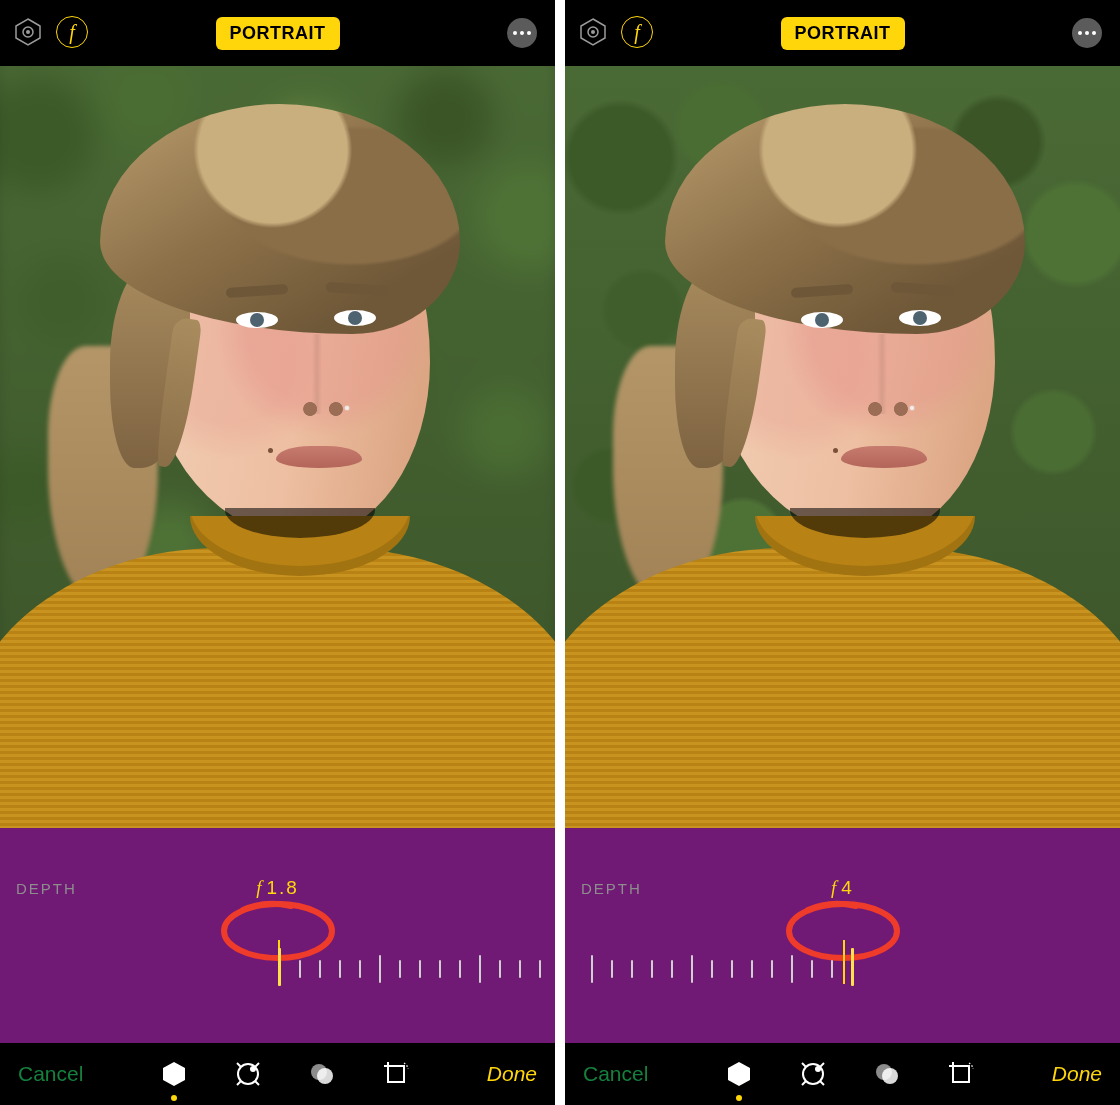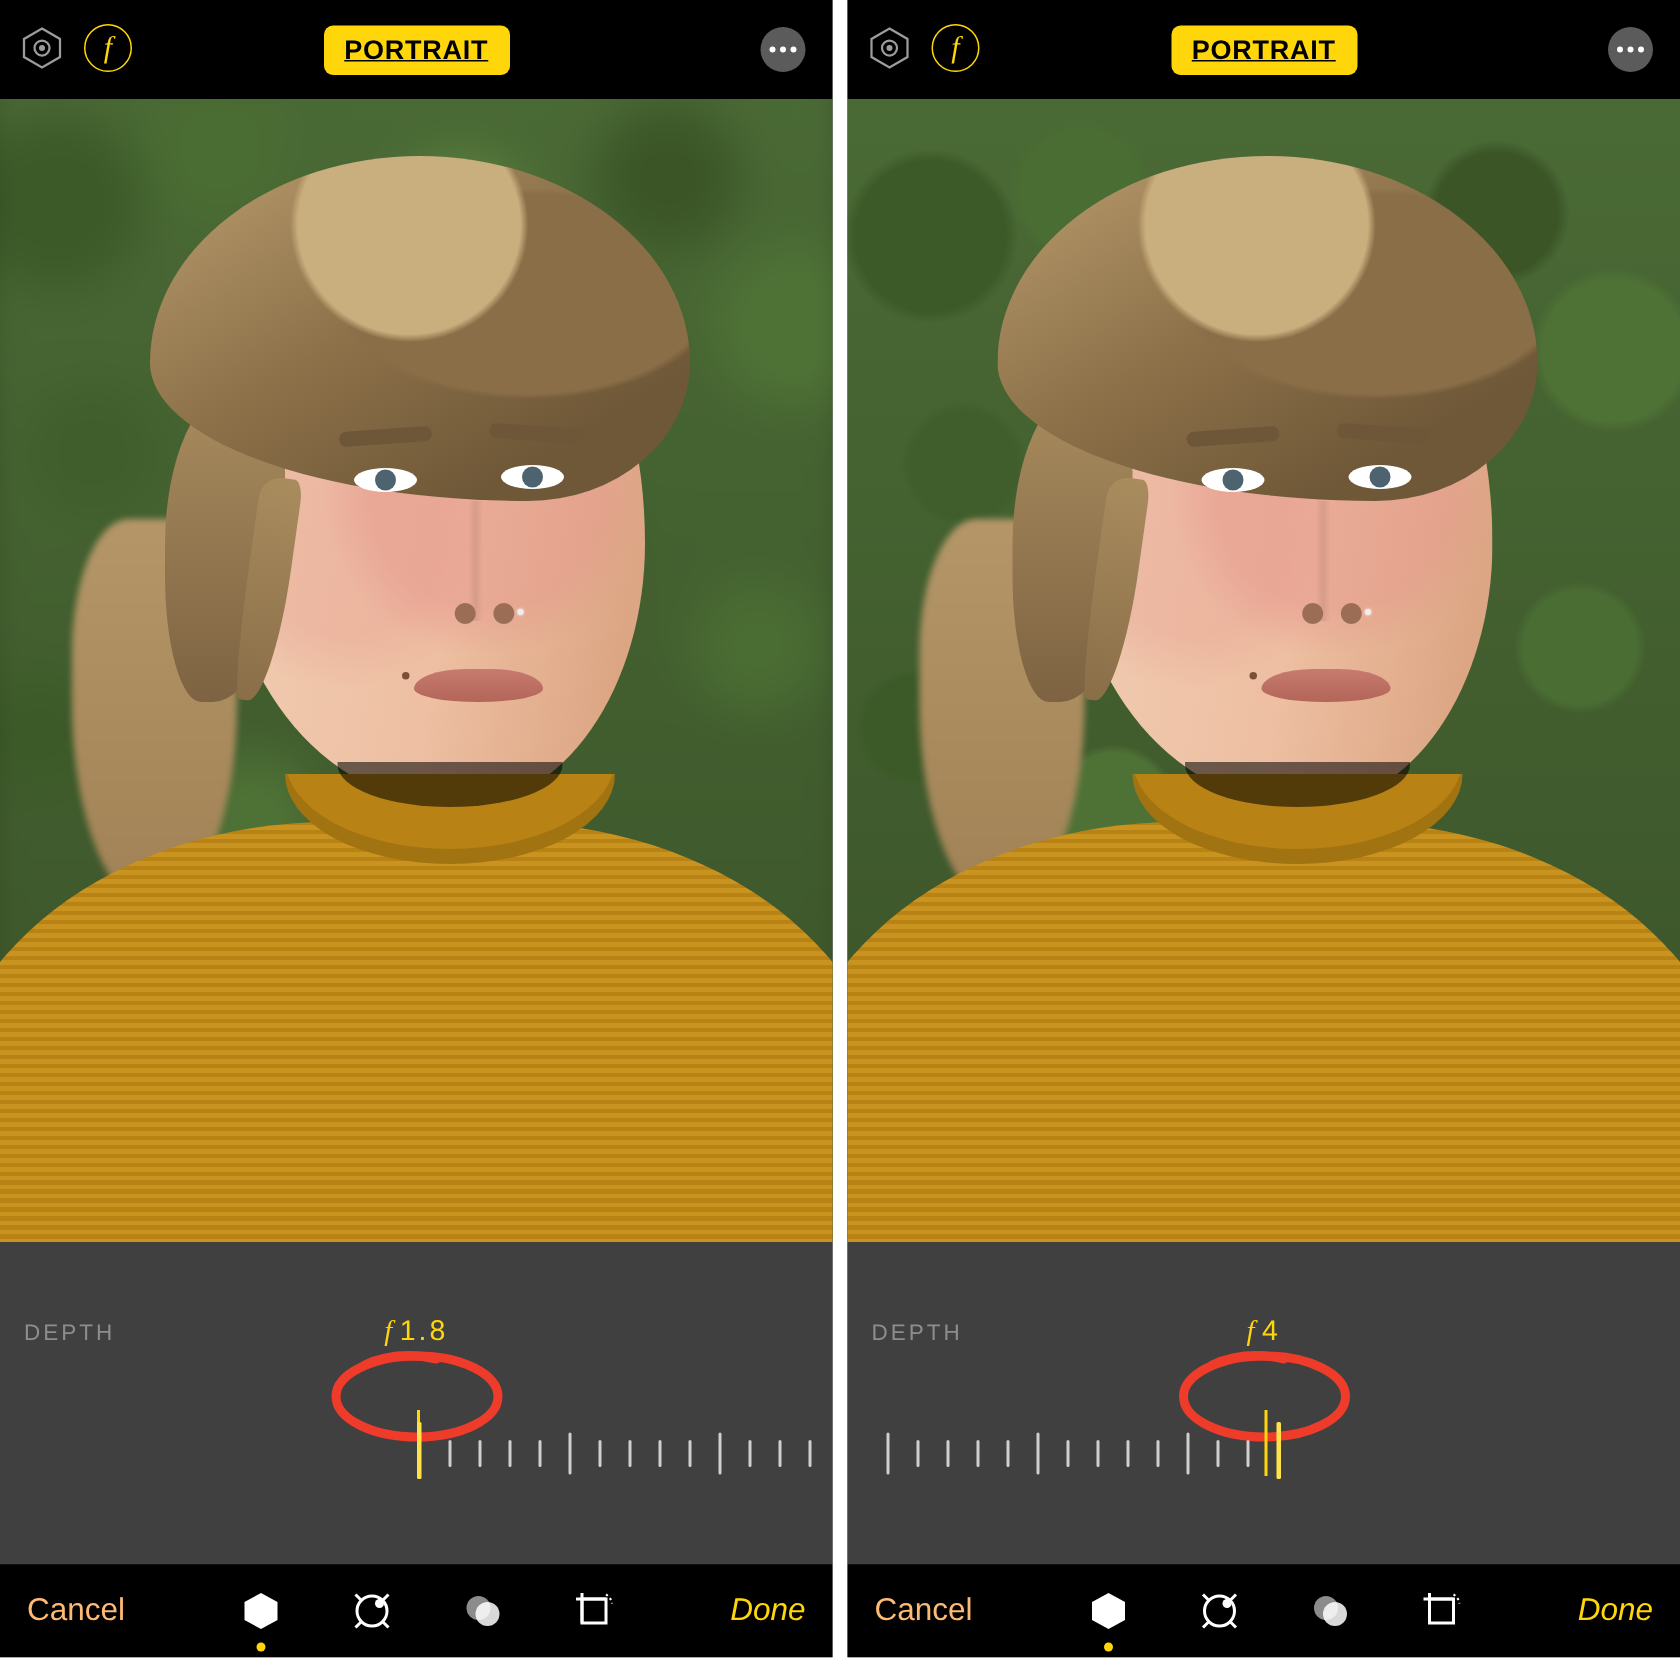--- a/index.html
+++ b/index.html
@@ -3,21 +3,21 @@
 <meta charset="utf-8">
 <style>
   * { box-sizing: border-box; }
   html,body { margin:0; padding:0; background:#fff; }
   .wrap { display:flex; width:1120px; height:1105px; gap:10px; background:#fff; }
   .screen { position:relative; width:555px; height:1105px; background:#000; overflow:hidden; font-family:-apple-system,"SF Pro Text","Helvetica Neue",sans-serif; }
   .topbar { position:absolute; top:0; left:0; right:0; height:66px; background:#000; display:flex; align-items:center; justify-content:center; }
   .top-left { position:absolute; left:12px; top:16px; display:flex; align-items:center; gap:12px; }
   .hex-icon svg { width:32px; height:32px; display:block; }
   .f-icon { width:32px; height:32px; border-radius:50%; border:1.5px solid #ffd60a; color:#ffd60a; display:flex; align-items:center; justify-content:center; font-style:italic; font-weight:500; font-size:20px; font-family:Georgia,serif; }
-  .mode-badge { background:#ffd60a; color:#000; font-weight:600; letter-spacing:0.5px; padding:6px 14px; border-radius:6px; font-size:18px;text-decoration:underline; }
+  .mode-badge { background:#ffd60a; color:#000; font-weight:600; letter-spacing:0.5px; padding:6px 14px; border-radius:6px; font-size:18px; }
   .more-btn { position:absolute; right:18px; top:18px; width:30px; height:30px; border-radius:50%; background:#5b5b5b; display:flex; align-items:center; justify-content:center; }
   .more-btn span { display:flex; gap:3px; }
   .more-btn span b { width:4px; height:4px; border-radius:50%; background:#fff; }
   .viewport { position:absolute; top:66px; left:0; right:0; height:762px; overflow:hidden; }
   .leaves { position:absolute; inset:0;
     background:
       radial-gradient(circle at 10% 12%, #3c5a28 0 6%, transparent 7%),
       radial-gradient(circle at 28% 8%, #4a6d33 0 5%, transparent 6%),
       radial-gradient(circle at 55% 14%, #5a7c3d 0 6%, transparent 7%),
       radial-gradient(circle at 78% 10%, #3b5527 0 5%, transparent 6%),
@@ -92,36 +92,36 @@
       repeating-linear-gradient(0deg,#b88314 0 3px,#c9931f 3px 6px),
       repeating-linear-gradient(90deg,rgba(0,0,0,0.06) 0 4px,transparent 4px 10px);
     border-radius:260px 260px 0 0 / 200px 200px 0 0;
   }
   .collar { position:absolute; left:190px; bottom:252px; width:220px; height:60px; background:#b88314;
     border-radius:0 0 110px 110px / 0 0 60px 60px;
     box-shadow:inset 0 -10px 0 rgba(0,0,0,0.12);
   }
   .collar::before { content:""; position:absolute; left:50%; top:-8px; transform:translateX(-50%);
     width:150px; height:30px; background:#000; opacity:0.55; border-radius:0 0 80px 80px/0 0 30px 30px; }
-  .editbar { position:absolute; left:0; right:0; bottom:62px; top:828px; background:#404040; color:#fff; }
+  .editbar { position:absolute; left:0; right:0; bottom:62px; top:828px; background:#701a75; color:#fff; }
   .depth-row { position:absolute; left:0; right:0; top:40px; height:40px; display:flex; align-items:center; }
   .depth-label { position:absolute; left:16px; color:#8d8d8d; letter-spacing:2px; font-size:15px; font-weight:500; }
   .depth-val { position:absolute; left:50%; transform:translateX(-50%); color:#ffd60a; letter-spacing:2px; font-size:19px; font-weight:500; }
   .depth-val i { font-family:Georgia,serif; font-style:italic; margin-right:3px; }
   .annot { position:absolute; left:50%; top:28px; transform:translateX(-50%); pointer-events:none; }
   .annot svg { display:block; }
   .slider { position:absolute; left:0; right:0; top:112px; height:56px; }
   .ticks { position:absolute; left:50%; top:20px; transform:translateX(0); display:flex; gap:18px; }
   .ticks b { width:2px; height:18px; background:#cfcfcf; display:block; border-radius:1px; }
   .ticks b.tall { height:28px; margin-top:-5px; width:2px; }
   .ticks b:first-child { background:#ffe24a; height:38px; margin-top:-12px; width:3px; }
   .cursor-line { position:absolute; left:50%; top:0; width:2px; height:44px; background:#ffd60a; }
   .toolbar { position:absolute; left:0; right:0; bottom:0; height:62px; background:#000; display:flex; align-items:center; justify-content:space-between; padding:0 18px; }
   .tb-tools { display:flex; gap:44px; align-items:center; color:#fff; }
-  .tb-cancel { color:#fdba74; font-size:21px; font-weight:400; }
+  .tb-cancel { color:#15803d; font-size:21px; font-weight:400; }
   .tb-done { color:#ffd60a; font-size:21px; font-weight:400;font-style:italic; }
   .tool-ico { position:relative; width:30px; height:30px; }
   .tool-ico svg { width:30px; height:30px; display:block; }
   .sel-dot { position:absolute; left:50%; bottom:-12px; transform:translateX(-50%); width:6px; height:6px; background:#ffd60a; border-radius:50%; }
 </style>
 </head>
 <body>
 
 <div class="wrap">
 

